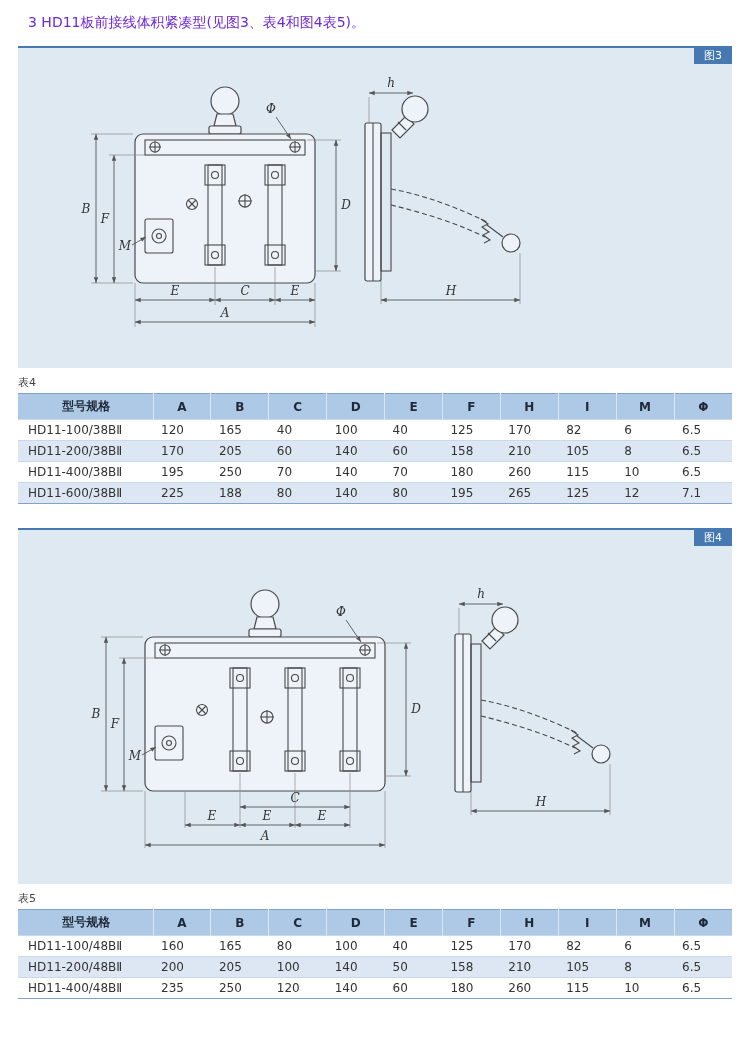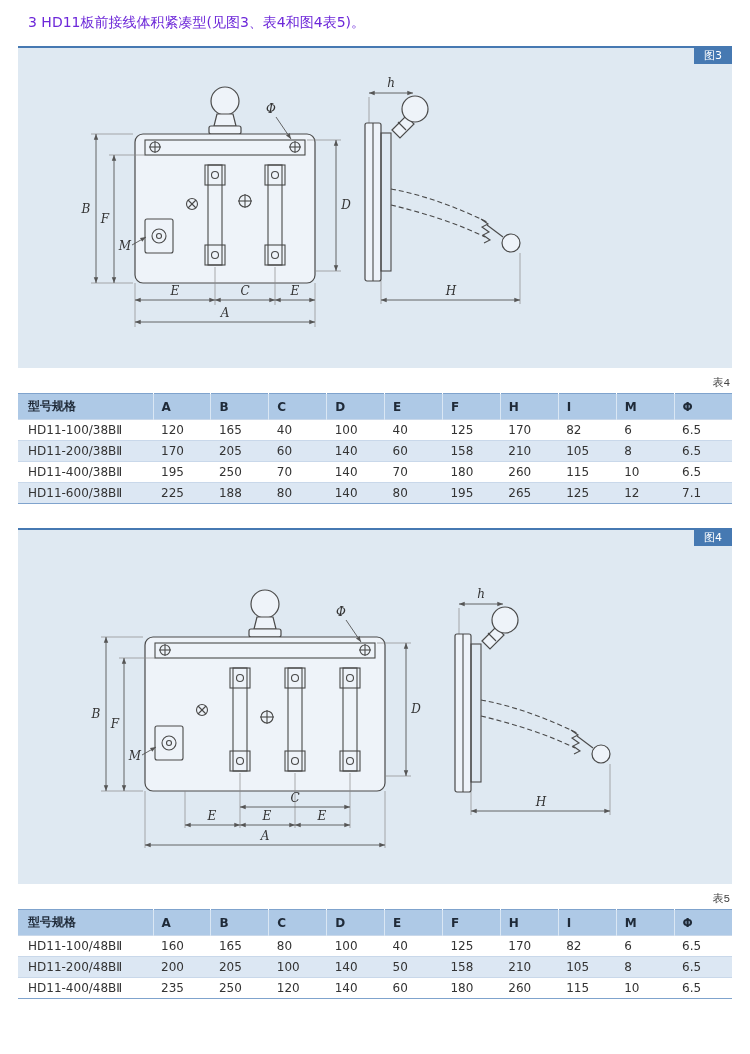--- a/index.html
+++ b/index.html
@@ -19,31 +19,31 @@
   }
   .figure-tab {
     position:absolute; top:0; right:0;
     background:var(--accent,#4679b2); color:#fff;
     font-size:11px; line-height:16px; height:16px; padding:0 10px;
   }
   .fig3 { padding:20px 0 10px 0; }
   .fig4 { margin-top:24px; padding:36px 0 18px 0; }
   .figure-panel svg { display:block; margin:0 auto; }
 
-  .table-label { text-align:right; font-size:11px; color:#444; padding:7px 2px 3px 0;font-family:Liberation Mono, monospace; }
+  .table-label { font-size:11px; color:#444; padding:7px 2px 3px 0; }
 
   table.spec {
     width:100%; border-collapse:collapse; table-layout:fixed;
     font-size:12px;
     border-top:1px solid var(--table-border,#7fa3cd);
     border-bottom:1px solid var(--table-border,#7fa3cd);
   }
   table.spec th {
     background:var(--table-header-bg,#aec9e6);
-    font-weight:bold; text-align:left; color:#1f2a38;
+    font-weight:bold; text-align:center; color:#1f2a38;
     padding:4px 8px;
     border-right:1px solid rgba(255,255,255,0.55);
   }
   table.spec th:last-child { border-right:none; }
   table.spec td {
     padding:3px 8px; color:#333;
     border-top:1px solid #c9d8ea;
   }
   table.spec th:first-child, table.spec td:first-child { width:135px; padding-left:10px; }
   table.spec tbody tr:nth-child(even) { background:var(--row-stripe,#dce7f3); }

